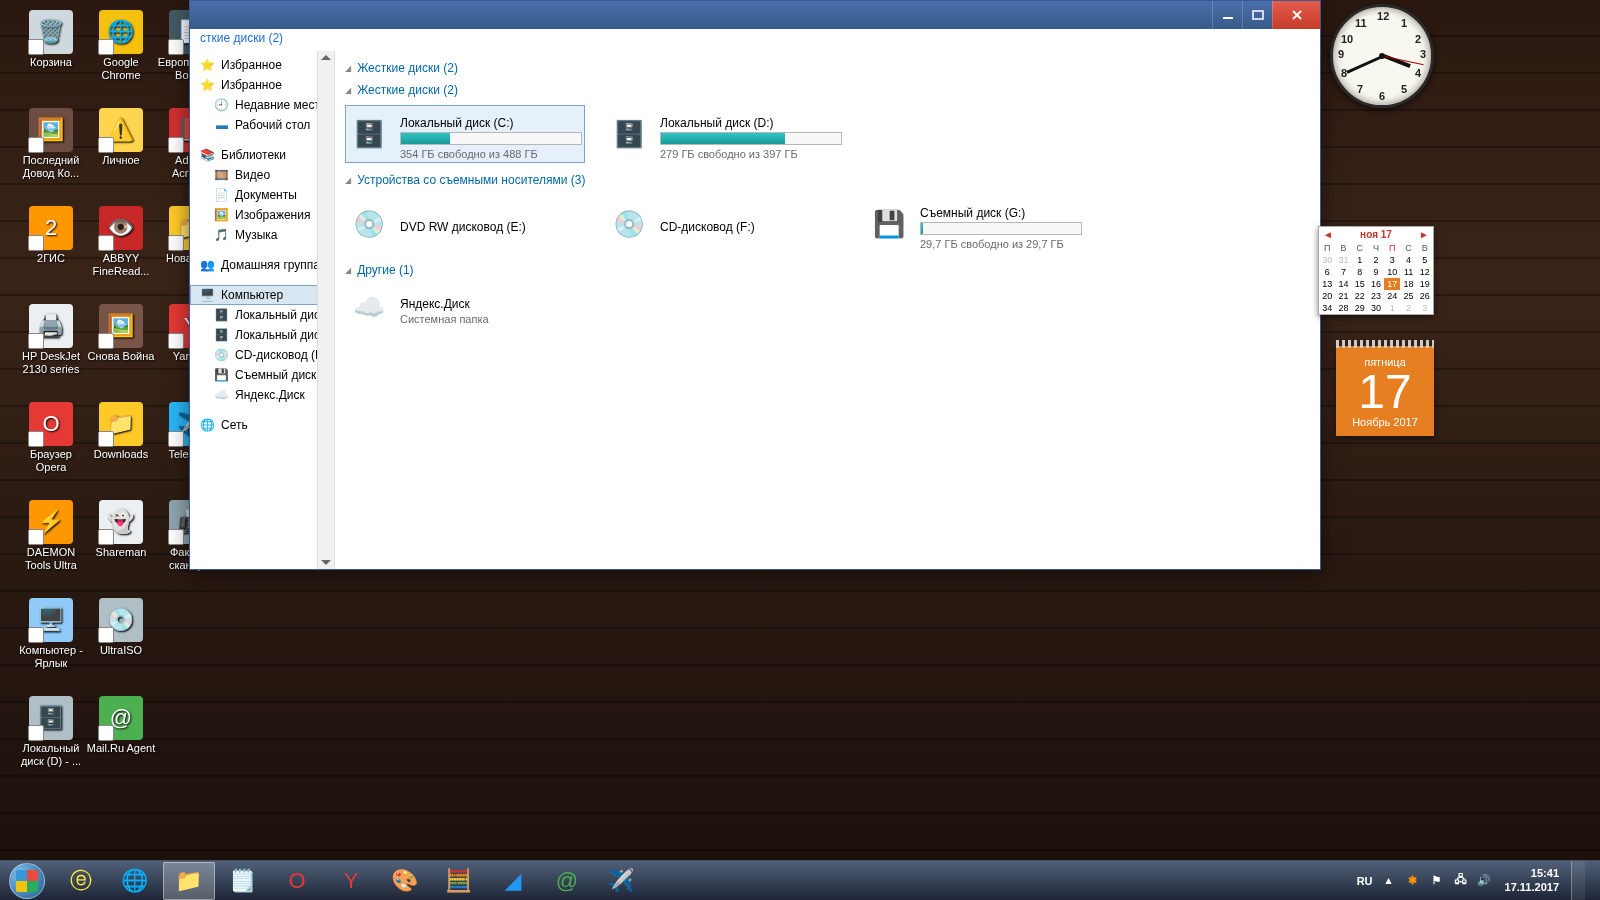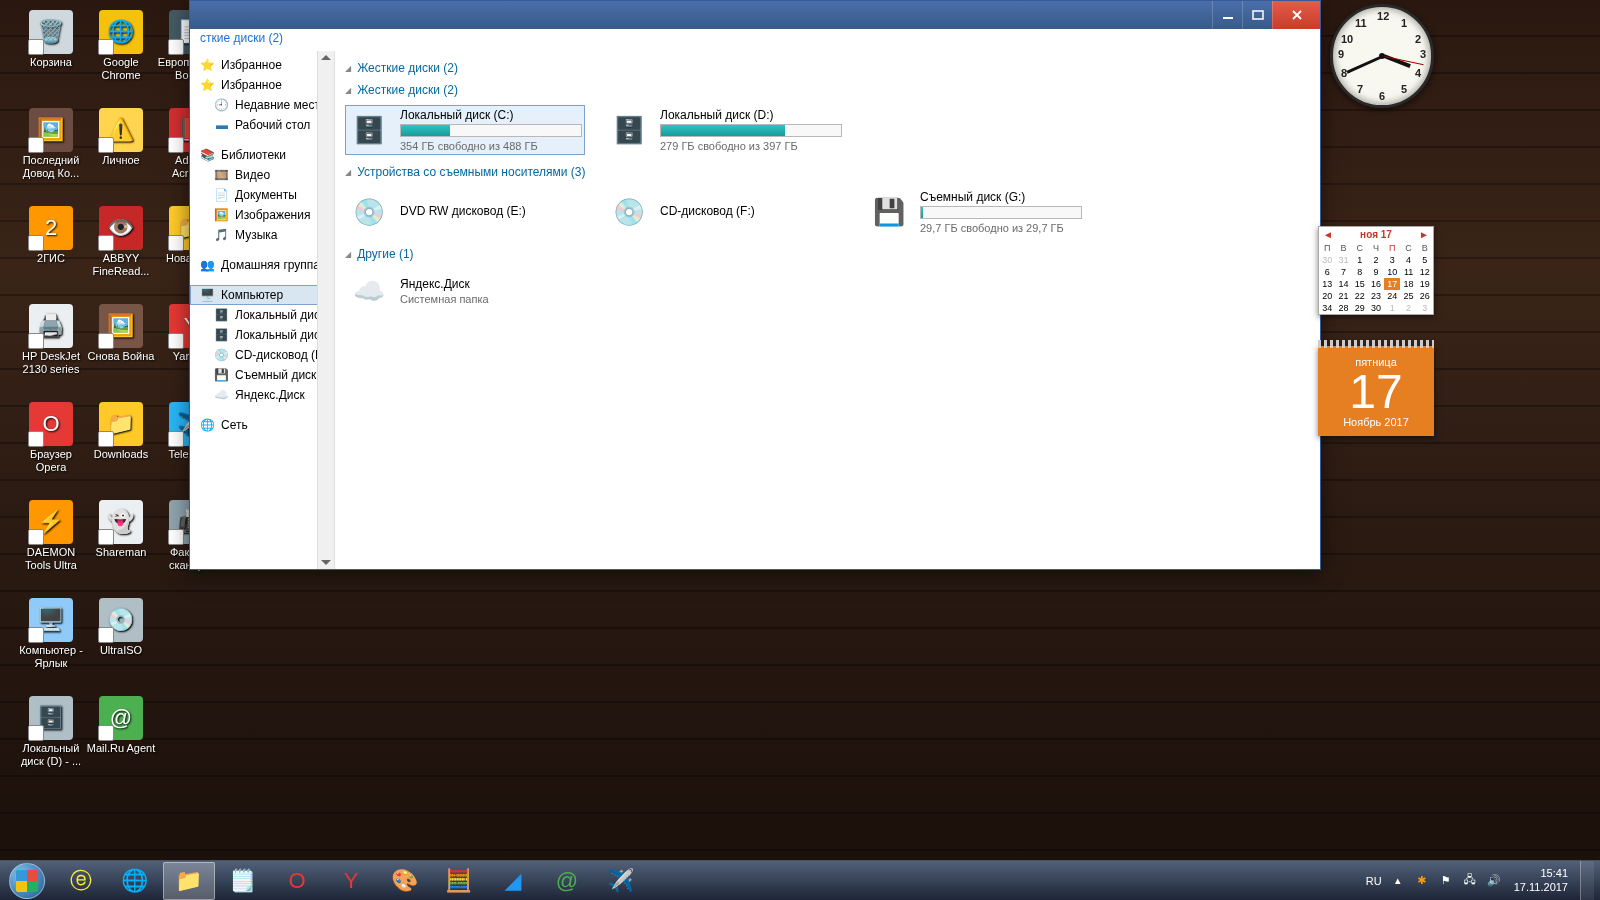--- a/index.html
+++ b/index.html
@@ -33,21 +33,21 @@
 .ni.sel { background: #d8e6f2; border: 1px solid #7da2ce; padding: 1px 3px 1px 9px; }
 .ni .ico { width: 16px; height: 16px; flex-shrink: 0; display: inline-flex; align-items: center; justify-content: center; font-size: 12px; }
 
 .content { flex: 1; padding: 6px 10px; font-size: 12px; }
 .section-hdr { color: #0369a1; margin: 4px 0 8px; display: flex; align-items: center; gap: 6px; cursor: default; }
 .section-hdr::before { content: "◢"; color: #888; font-size: 8px; transform: rotate(0deg); }
 .drives { display: flex; flex-wrap: wrap; gap: 6px 20px; margin-bottom: 10px; }
 .drive { display: flex; align-items: center; gap: 8px; width: 240px; padding: 3px; }
 .drive.sel { border: 1px solid #7da2ce; background: #e5f0fb; padding: 2px; }
 .drive .dico { width: 44px; height: 38px; display: flex; align-items: center; justify-content: center; font-size: 26px; color: #888; }
-.drive .dinfo { flex: 1; }
+.drive .dinfo { flex: 1; margin-top: 8px; }
 .drive .dname { color: #000; margin-bottom: 2px; }
 .drive .bar { height: 13px; border: 1px solid #b8b8b8; background: #f8f8f8; margin-bottom: 3px; position: relative; }
 .drive .fill { height: 100%; background: linear-gradient(180deg,#2ec4c4 0%,#1a9a9a 100%); }
 .drive .dsub { color: #6a6a6a; font-size: 11px; }
 
 
 .clock { position: absolute; top: 4px; right: 166px; width: 104px; height: 104px; border-radius: 50%; background: radial-gradient(circle,#f8f8f0 60%,#d0d0c0 100%); border: 3px solid #2a2a2a; box-shadow: inset 0 0 8px rgba(0,0,0,0.4),0 2px 6px rgba(0,0,0,0.6); }
 .clock .num { position: absolute; font-size: 11px; font-weight: bold; color: #222; }
 .hand { position: absolute; left: 50%; bottom: 50%; background: #111; transform-origin: bottom center; }
 .hand.h { width: 4px; height: 28px; transform: rotate(111deg); }
@@ -56,34 +56,34 @@
 .clock .ctr { position: absolute; left: 50%; top: 50%; width: 6px; height: 6px; background: #111; border-radius: 50%; transform: translate(-50%,-50%); }
 
 .cal { position: absolute; top: 226px; right: 166px; width: 116px; background: #fff; border: 1px solid #aaa; font-size: 10px; box-shadow: 0 2px 6px rgba(0,0,0,0.5); }
 .cal-hdr { display: flex; justify-content: space-between; padding: 2px 4px; color: #c0392b; font-weight: bold; }
 .cal-grid { display: grid; grid-template-columns: repeat(7,1fr); text-align: center; }
 .cal-grid span { padding: 1px; font-size: 9px; }
 .cal-dow { color: #555; }
 .cal-dow.sun { color: #c0392b; }
 .cal-today { background: #e67e22; color: #fff; }
 .cal-other { color: #bbb; }
-.cal2 { position: absolute; top: 346px; right: 166px; width: 116px; background: #e67e22; color: #fff; text-align: center; padding: 10px 0 8px; box-shadow: 0 2px 6px rgba(0,0,0,0.5); }
+.cal2 { position: absolute; top: 346px; right: 166px; width: 98px; background: #e67e22; color: #fff; text-align: center; padding: 10px 0 8px; box-shadow: 0 2px 6px rgba(0,0,0,0.5); }
 .cal2::before { content: ""; position: absolute; top: -6px; left: 0; right: 0; height: 8px; background: repeating-linear-gradient(90deg,#ccc 0,#ccc 3px,transparent 3px,transparent 6px); }
 .cal2 .cd { font-size: 11px; }
 .cal2 .cn { font-size: 48px; font-weight: 300; line-height: 1; }
 .cal2 .cm { font-size: 11px; }
 
 
 .taskbar { position: absolute; bottom: 0; left: 0; right: 0; height: 40px; background: linear-gradient(180deg,rgba(90,110,140,0.85),rgba(30,40,60,0.9)); display: flex; align-items: center; border-top: 1px solid rgba(255,255,255,0.2); }
 .start { width: 54px; height: 40px; display: flex; align-items: center; justify-content: center; }
 .orb { width: 36px; height: 36px; border-radius: 50%; background: radial-gradient(circle at 30% 30%,#7ec0ee,#1e5a8e); border: 1px solid rgba(255,255,255,0.4); position: relative; }
 .orb::before { content:""; position:absolute; inset:6px; background: conic-gradient(#e74c3c 0 90deg,#27ae60 90deg 180deg,#f1c40f 180deg 270deg,#3498db 270deg 360deg); border-radius:2px; filter: blur(0.5px); }
 .tbtn { width: 52px; height: 38px; display: flex; align-items: center; justify-content: center; font-size: 22px; border-radius: 2px; margin: 0 1px; }
 .tbtn.active { background: rgba(255,255,255,0.25); box-shadow: inset 0 0 0 1px rgba(255,255,255,0.4); }
-.tray { margin-left: auto; display: flex; align-items: center; gap: 8px; padding-right: 6px; color: #fff; font-size: 11px; }
+.tray { margin-left: auto; display: flex; align-items: center; gap: 8px; padding-right: 15px; color: #fff; font-size: 11px; font-weight: bold; }
 .tray .tico { width: 16px; height: 16px; display: inline-flex; align-items: center; justify-content: center; }
 .tray .time { text-align: right; line-height: 1.2; padding: 0 4px; }
 .showdesk { width: 14px; height: 40px; border-left: 1px solid rgba(255,255,255,0.3); background: rgba(255,255,255,0.08); }
 </style>
 </head>
 <body>
 
 <div class="desktop" id="desktop">
     <div class="di" style="left: 16px; top: 10px;">
       <div class="ico shortcut" style="background:#cfd8dc">🗑️</div>

